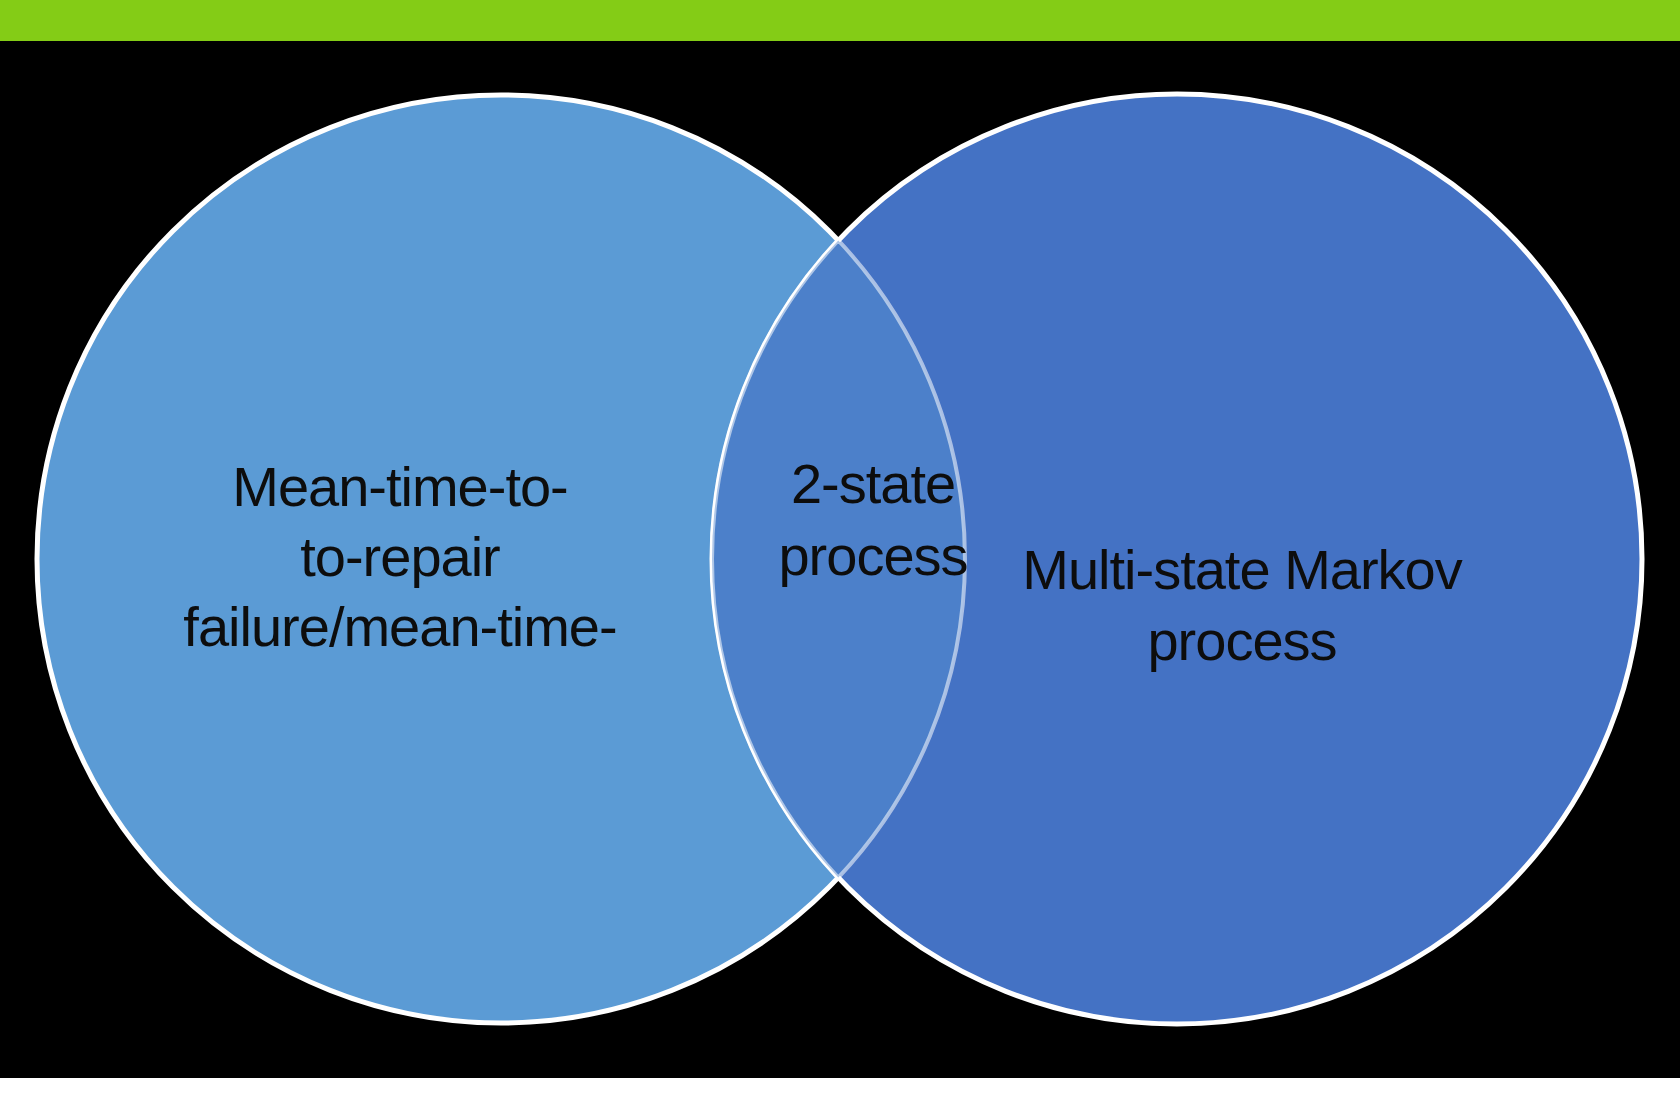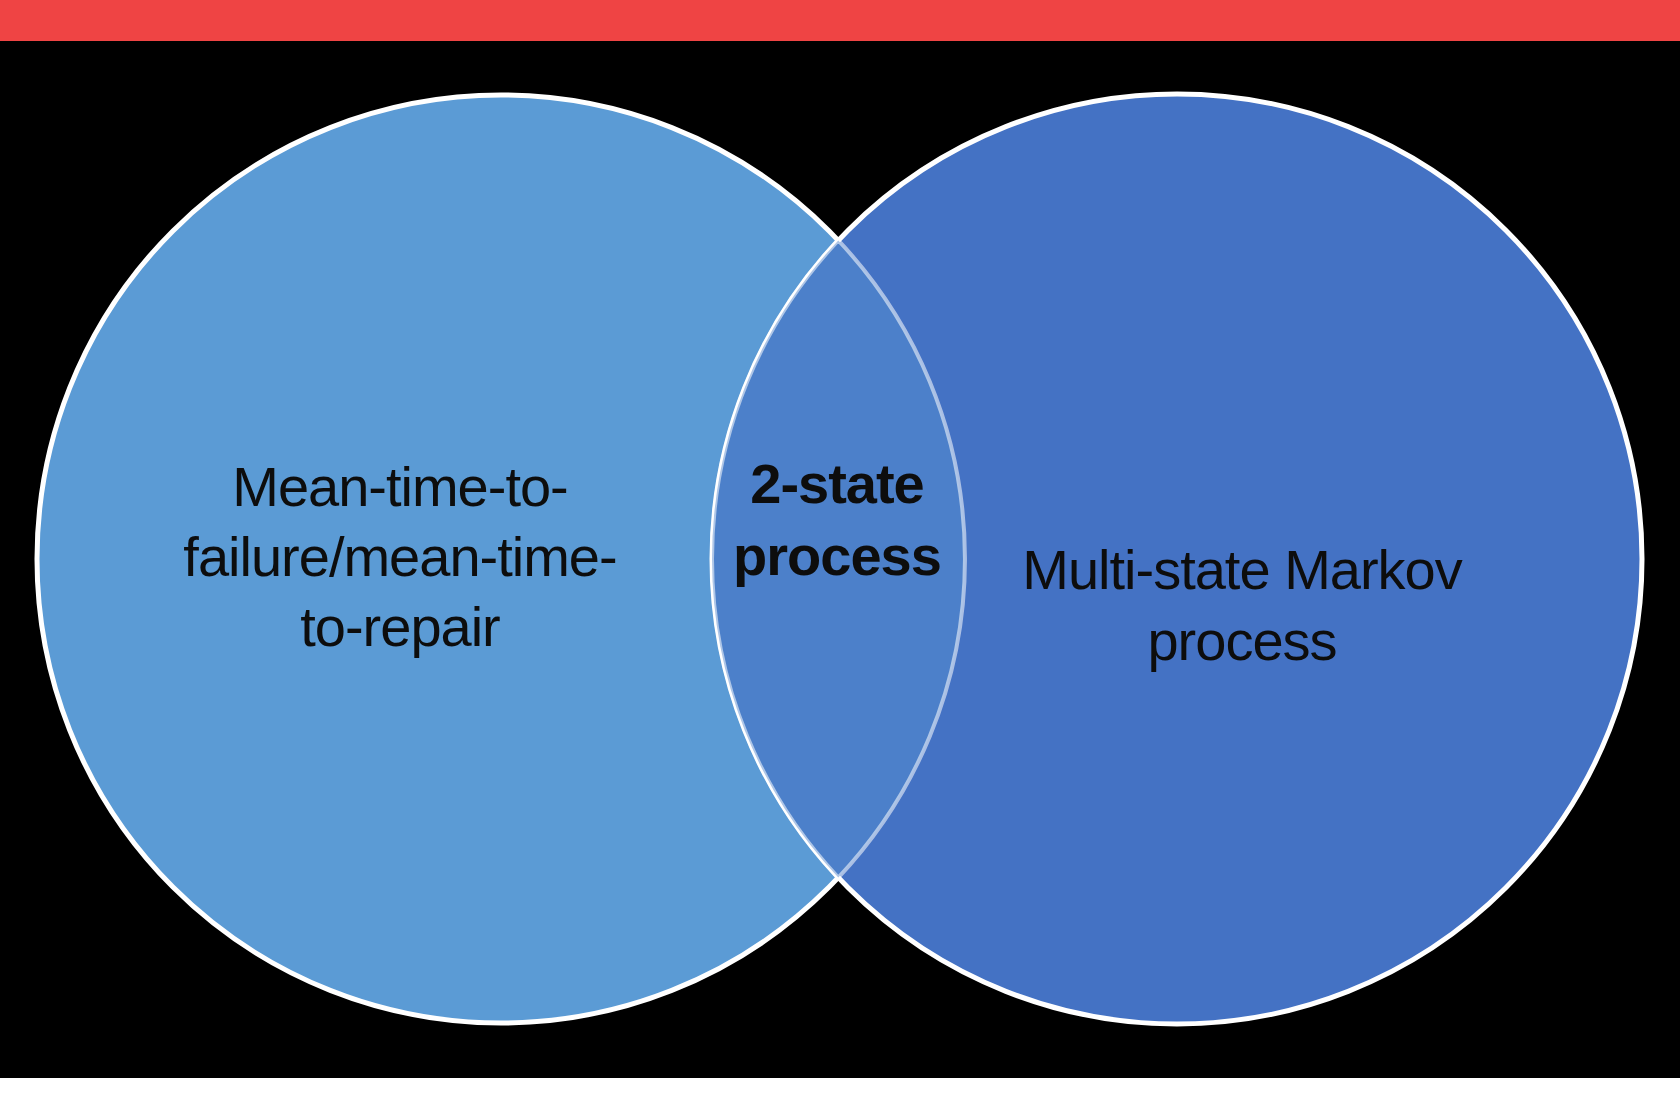--- a/index.html
+++ b/index.html
@@ -1,37 +1,37 @@
 <!DOCTYPE html>
 <html><head>
 <meta charset="utf-8">
 <style>
   html,body{margin:0;padding:0;}
   body{
     width:1680px;height:1120px;overflow:hidden;
     background:#ffffff;
     font-family:"Liberation Sans", sans-serif;
   }
-  .stage{position:relative;width:1680px;height:1072px;background:#ef4444;}
+  .stage{position:relative;width:1680px;height:1072px;background:#84cc16;}
   .black-band{
     position:absolute;left:0;top:41px;width:1680px;height:1037px;
     background:#000000;
   }
   svg.venn{position:absolute;left:0;top:0;display:block;}
   .label{
     position:absolute;
     color:#0d0d0d;
     text-align:center;
     font-size:56px;
     letter-spacing:-1px;
     font-weight:400;
   }
   .label div{white-space:nowrap;}
   .label-left{left:92px;top:452px;width:616px;line-height:70px;}
-  .label-mid{left:691px;top:448px;width:292px;line-height:72px;font-weight:bold;}
+  .label-mid{left:727px;top:448px;width:292px;line-height:72px;}
   .label-right{left:942px;top:487px;width:600px;line-height:71px;margin-top:47px;}
 </style>
 </head>
 <body>
 
 <div class="stage">
 
   <div class="black-band"></div>
 
   <svg class="venn" width="1680" height="1120" viewBox="0 0 1680 1120">
@@ -40,22 +40,22 @@
 
     <circle cx="1177" cy="559" r="465" stroke="#ffffff" stroke-width="5" fill="#4472C4"></circle>
 
     <path d="M 838.3 240.4 A 464 464 0 0 1 838.3 877.6 A 465 465 0 0 1 838.3 240.4 Z" stroke="none" fill="#4C80CA"></path>
 
     <path d="M 838.3 240.4 A 464 464 0 0 1 838.3 877.6 A 465 465 0 0 1 838.3 240.4 Z" fill="none" stroke="rgba(255,255,255,0.55)" stroke-width="4"></path>
   </svg>
 
   <div class="label label-left">
     <div>Mean-time-to-</div>
+    <div>to-repair</div>
     <div>failure/mean-time-</div>
-    <div>to-repair</div>
   </div>
 
   <div class="label label-mid">
     <div>2-state</div>
     <div>process</div>
   </div>
 
   <div class="label label-right">
     <div>Multi-state Markov</div>
     <div>process</div>

